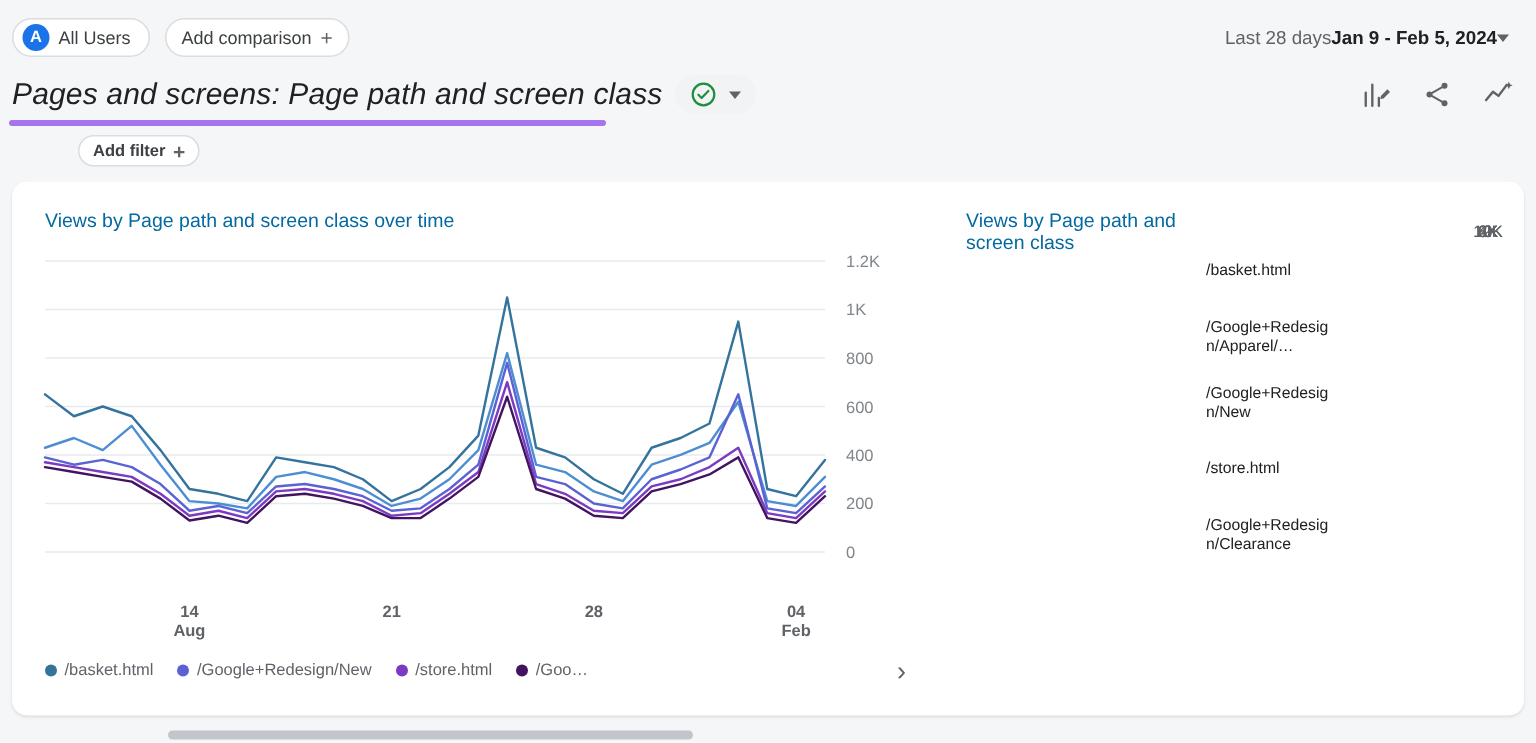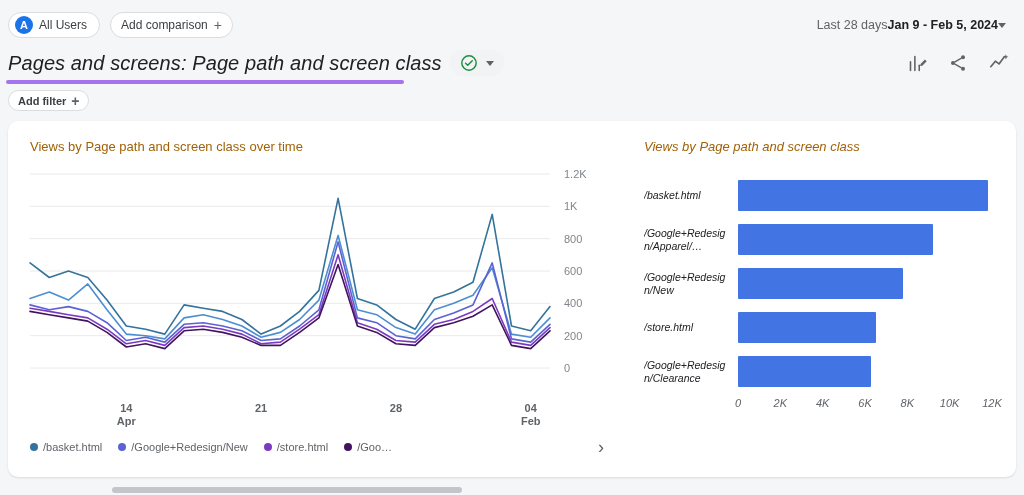--- a/index.html
+++ b/index.html
@@ -41,30 +41,30 @@
   .title-pill {
     display:inline-flex; align-items:center; gap:8px;
     background:#f1f3f4; border-radius:14px; padding:4px 10px; cursor:pointer;
   }
   .title-underline {
     height:4px; width:398px; background:#a674ee; border-radius:2px;
     margin:4px 0 0 6px;
   }
   .header-icons { margin-left:auto; display:flex; align-items:center; gap:20px; }
   .hicon { cursor:pointer; display:flex; align-items:center; }
-  .filter-row { padding:6px 14px 0 8px; }
+  .filter-row { padding:6px 14px 0 8px;margin-left:44px; }
   .chip.small { height:21px; font-size:11px; font-weight:bold; color:#3c4043; padding:2px 9px; gap:5px;}
   .card {
     background:#fff; border-radius:10px; margin:10px 8px 0 8px;
     box-shadow:0 1px 2px rgba(60,64,67,.15);
     height:356px; display:flex; padding:18px 24px 10px 22px; gap:36px;
   }
-  .chart-title { font-size:13px; color:#a16207; }
+  .chart-title { font-size:13px; color:#0369a1; }
   .left-col { width:578px; display:flex; flex-direction:column; }
-  .right-col { flex:1; display:flex; flex-direction:column;font-style:italic; }
+  .right-col { flex:1; display:flex; flex-direction:row; }
   #line-svg { margin-top:14px; overflow:visible; }
   #line-svg text.ytick { fill:#80868b; font-size:11px; font-family:"Liberation Sans",sans-serif; }
   .xticks { position:relative; width:520px; height:30px; margin-top:6px; }
   .xtick {
     position:absolute; transform:translateX(-50%); text-align:center;
     font-size:11px; color:#5f6368; line-height:13px; top:0;font-weight:bold;
   }
   .legend-row { display:flex; align-items:center; margin-top:4px; }
   .legend { display:flex; align-items:center; gap:16px; overflow:hidden; }
   .legend-item { display:flex; align-items:center; gap:5px; cursor:pointer; }
@@ -174,21 +174,21 @@
         <text class="ytick" x="534" y="42.333333333333314">1K</text>
         <line x1="0" y1="6" x2="520" y2="6" stroke="#e8eaed" stroke-width="1"></line>
         <text class="ytick" x="534" y="10">1.2K</text>
         <polyline points="0.0,94.9 19.3,109.5 38.5,103.0 57.8,109.5 77.0,132.1 96.3,158.0 115.6,161.2 134.8,166.1 154.1,136.9 173.3,140.2 192.6,143.4 211.9,151.5 231.1,166.1 250.4,158.0 269.6,143.4 288.9,122.4 308.1,30.3 327.4,130.5 346.7,136.9 365.9,151.5 385.2,161.2 404.4,130.5 423.7,124.0 443.0,114.3 462.2,46.4 481.5,158.0 500.7,162.8 520.0,138.6" fill="none" stroke="#33739c" stroke-width="1.6" stroke-linejoin="round" stroke-linecap="round"></polyline>
         <polyline points="0.0,130.5 19.3,124.0 38.5,132.1 57.8,115.9 77.0,141.8 96.3,166.1 115.6,167.7 134.8,170.9 154.1,149.9 173.3,146.7 192.6,151.5 211.9,158.0 231.1,169.3 250.4,164.4 269.6,151.5 288.9,132.1 308.1,67.4 327.4,141.8 346.7,146.7 365.9,159.6 385.2,166.1 404.4,141.8 423.7,135.3 443.0,127.3 462.2,99.8 481.5,166.1 500.7,169.3 520.0,149.9" fill="none" stroke="#4d8ed2" stroke-width="1.6" stroke-linejoin="round" stroke-linecap="round"></polyline>
         <polyline points="0.0,136.9 19.3,141.8 38.5,138.6 57.8,143.4 77.0,154.7 96.3,172.5 115.6,169.3 134.8,174.1 154.1,156.3 173.3,154.7 192.6,158.0 211.9,162.8 231.1,172.5 250.4,170.9 269.6,158.0 288.9,141.8 308.1,73.9 327.4,149.9 346.7,154.7 365.9,167.7 385.2,170.9 404.4,151.5 423.7,145.0 443.0,136.9 462.2,94.9 481.5,170.9 500.7,174.1 520.0,156.3" fill="none" stroke="#5b62d3" stroke-width="1.6" stroke-linejoin="round" stroke-linecap="round"></polyline>
         <polyline points="0.0,140.2 19.3,143.4 38.5,146.7 57.8,149.9 77.0,161.2 96.3,175.8 115.6,172.5 134.8,177.4 154.1,159.6 173.3,158.0 192.6,161.2 211.9,166.1 231.1,175.8 250.4,174.1 269.6,161.2 288.9,146.7 308.1,86.8 327.4,154.7 346.7,161.2 365.9,172.5 385.2,174.1 404.4,156.3 423.7,151.5 443.0,143.4 462.2,130.5 481.5,174.1 500.7,177.4 520.0,159.6" fill="none" stroke="#7d3ac1" stroke-width="1.6" stroke-linejoin="round" stroke-linecap="round"></polyline>
         <polyline points="0.0,143.4 19.3,146.7 38.5,149.9 57.8,153.1 77.0,164.4 96.3,179.0 115.6,175.8 134.8,180.6 154.1,162.8 173.3,161.2 192.6,164.4 211.9,169.3 231.1,177.4 250.4,177.4 269.6,164.4 288.9,149.9 308.1,96.5 327.4,158.0 346.7,164.4 365.9,175.8 385.2,177.4 404.4,159.6 423.7,154.7 443.0,148.3 462.2,136.9 481.5,177.4 500.7,180.6 520.0,162.8" fill="none" stroke="#42145f" stroke-width="1.6" stroke-linejoin="round" stroke-linecap="round"></polyline>
       </svg>
     <div class="xticks" id="line-xticks">
-        <div class="xtick" style="left: 18.5185%;">14<div>Apr</div></div>
+        <div class="xtick" style="left: 18.5185%;">14<div>Aug</div></div>
         <div class="xtick" style="left: 44.4444%;">21</div>
         <div class="xtick" style="left: 70.3704%;">28</div>
         <div class="xtick" style="left: 96.2963%;">04<div>Feb</div></div>
       </div>
     <div class="legend-row">
       <div class="legend" id="legend">
           <div class="legend-item">
             <span class="dot" style="background: rgb(51, 115, 156);"></span>
             <span class="legend-label">/basket.html</span>
           </div>

